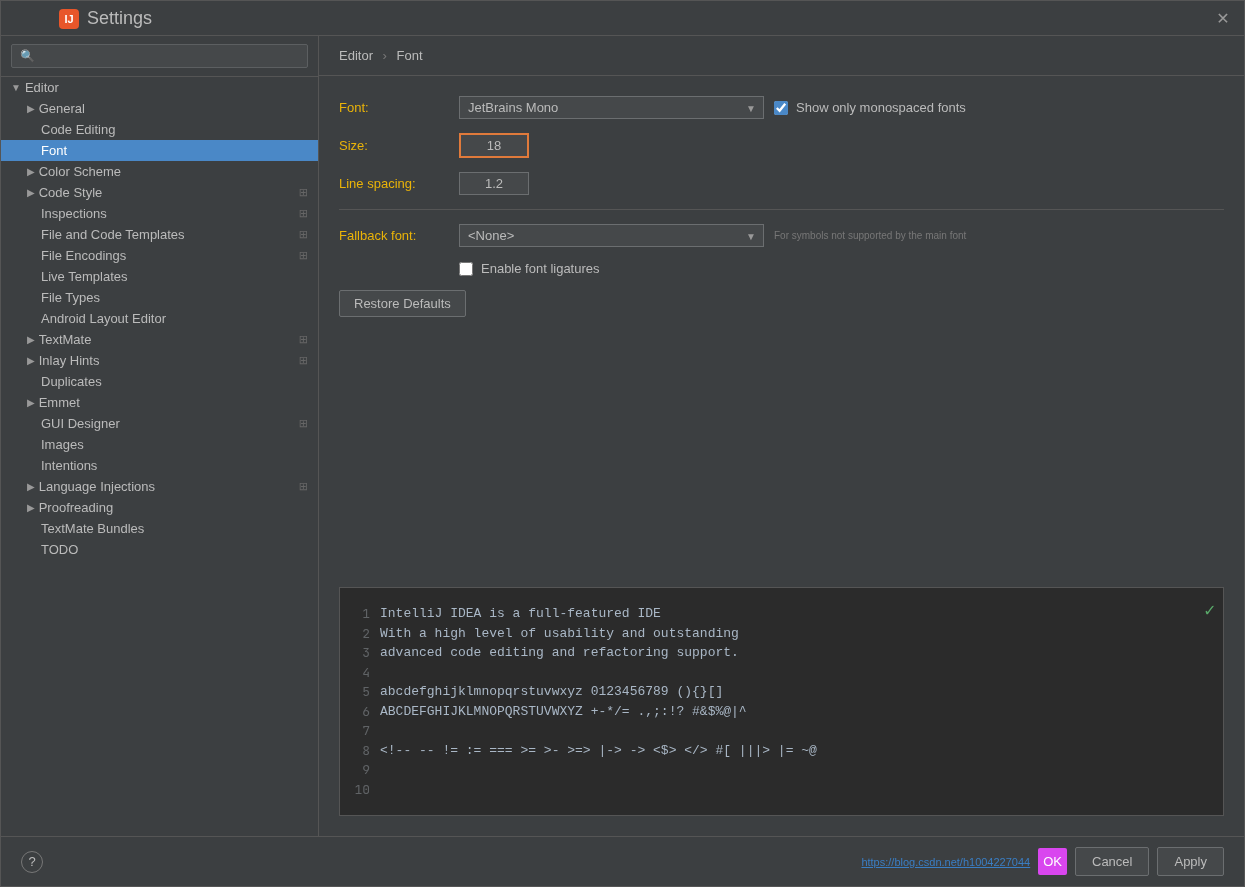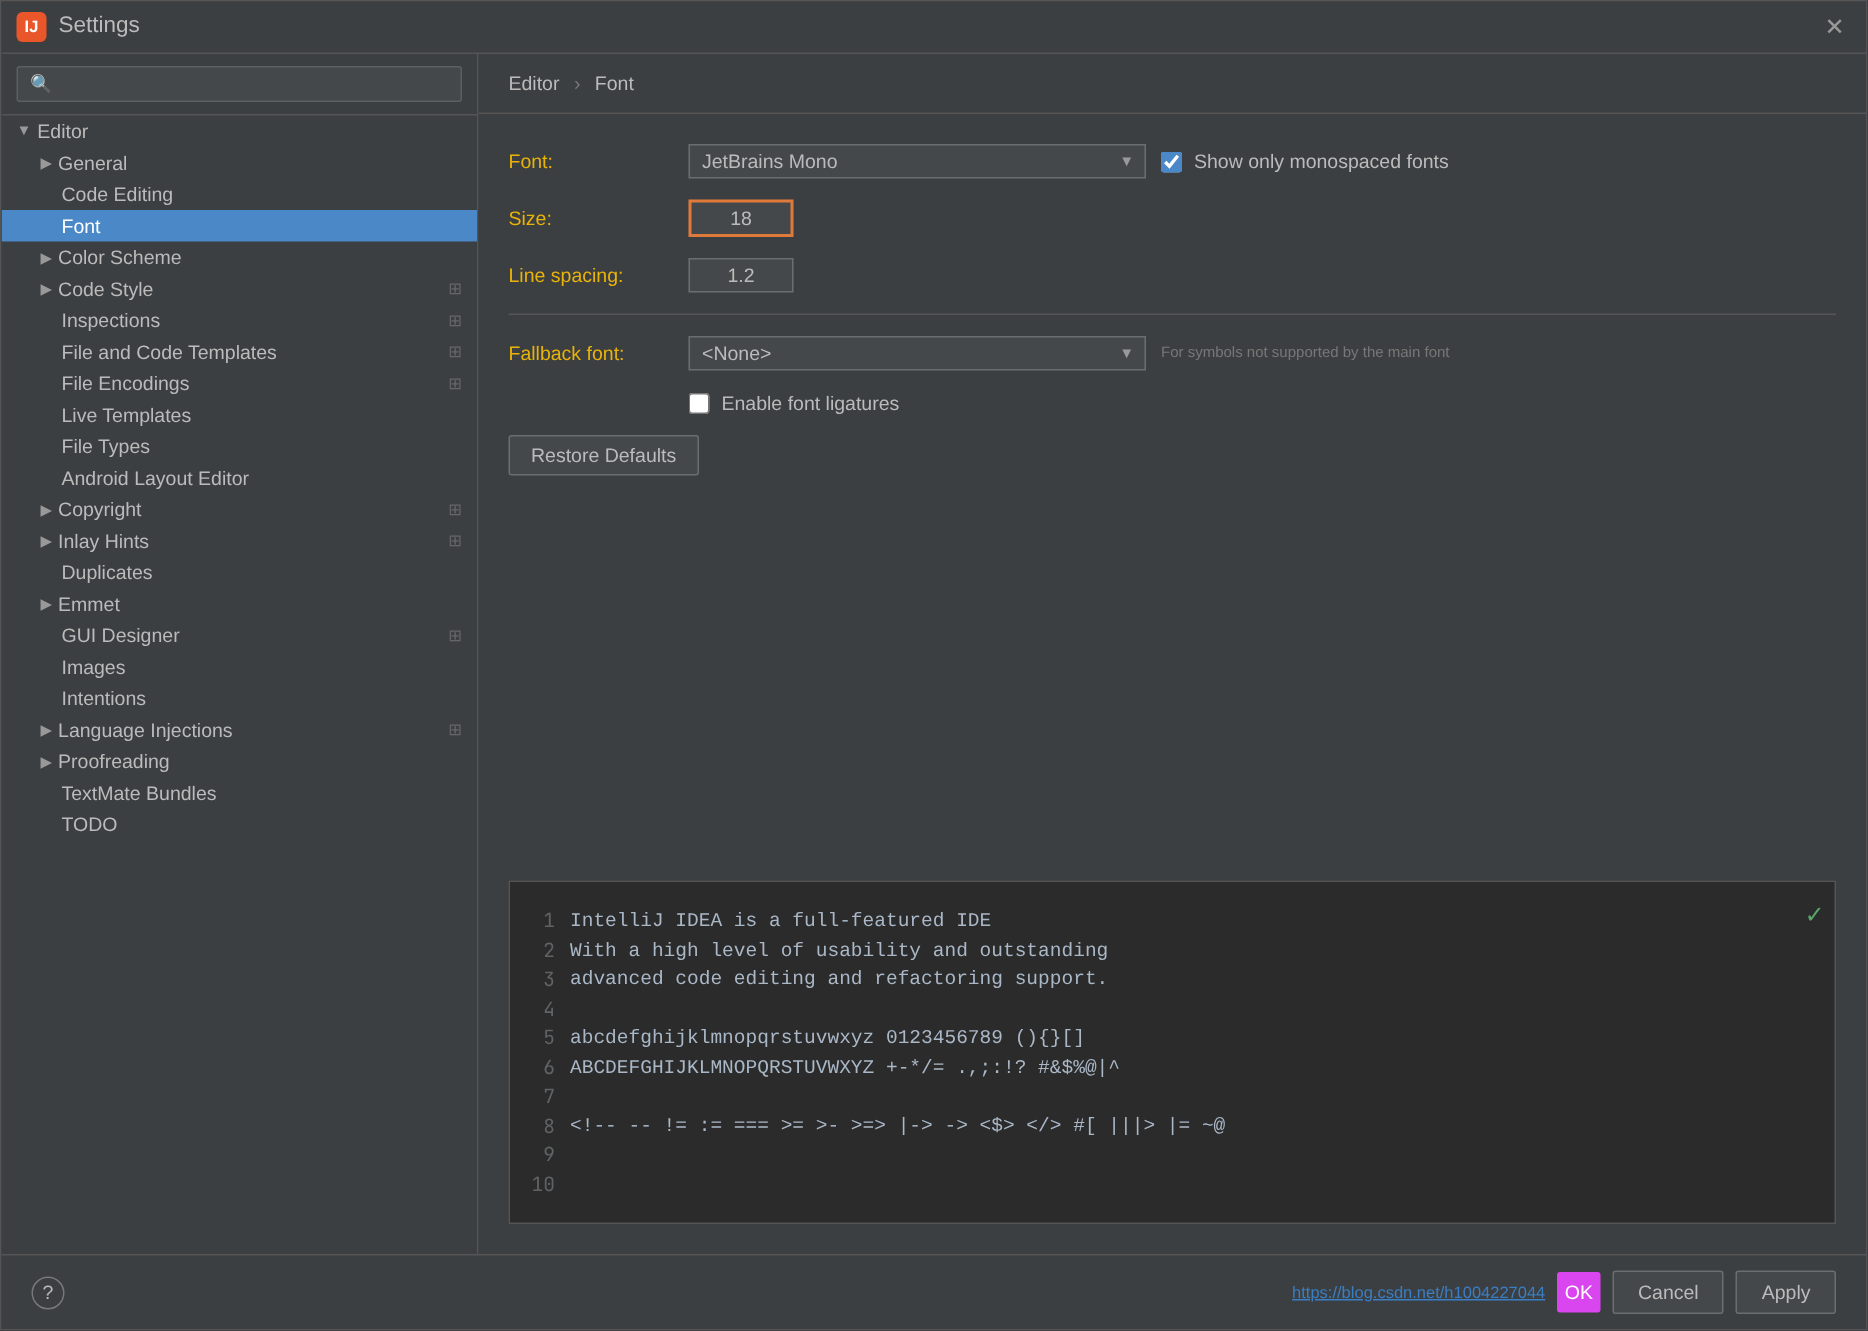--- a/index.html
+++ b/index.html
@@ -27,38 +27,39 @@
       background: #3c3f41;
       display: flex;
       align-items: center;
       justify-content: space-between;
       padding: 6px 10px;
       border-bottom: 1px solid #555;
       flex-shrink: 0;
     }
     .title-bar-left {
       display: flex;
-      align-items: flex-start;
+      align-items: flex-end;
       gap: 8px;
+      margin-left: 48px;
     }
     .app-icon {
       width: 20px;
       height: 20px;
       background: #e8562a;
       border-radius: 4px;
       display: flex;
       align-items: center;
       justify-content: center;
       color: white;
       font-size: 11px;
       font-weight: bold;
     }
     .title-text {
       color: #bbb;
-      font-size: 15px;
+      font-size: 18px;
     }
     .close-btn {
       width: 22px;
       height: 22px;
       cursor: pointer;
       display: flex;
       align-items: center;
       justify-content: center;
       color: #999;
       font-size: 16px;
@@ -396,21 +397,21 @@
       <div class="tree-item tree-item-indent">
         <span style="width:14px;display:inline-block"></span>
         <span>File Types</span>
       </div>
       <div class="tree-item tree-item-indent">
         <span style="width:14px;display:inline-block"></span>
         <span>Android Layout Editor</span>
       </div>
       <div class="tree-item tree-item-indent">
         <span class="arrow">▶</span>
-        <span>Copyright</span>
+        <span>TextMate</span>
         <span class="icon-copy">⊞</span>
       </div>
       <div class="tree-item tree-item-indent">
         <span class="arrow">▶</span>
         <span>Inlay Hints</span>
         <span class="icon-copy">⊞</span>
       </div>
       <div class="tree-item tree-item-indent">
         <span style="width:14px;display:inline-block"></span>
         <span>Duplicates</span>

